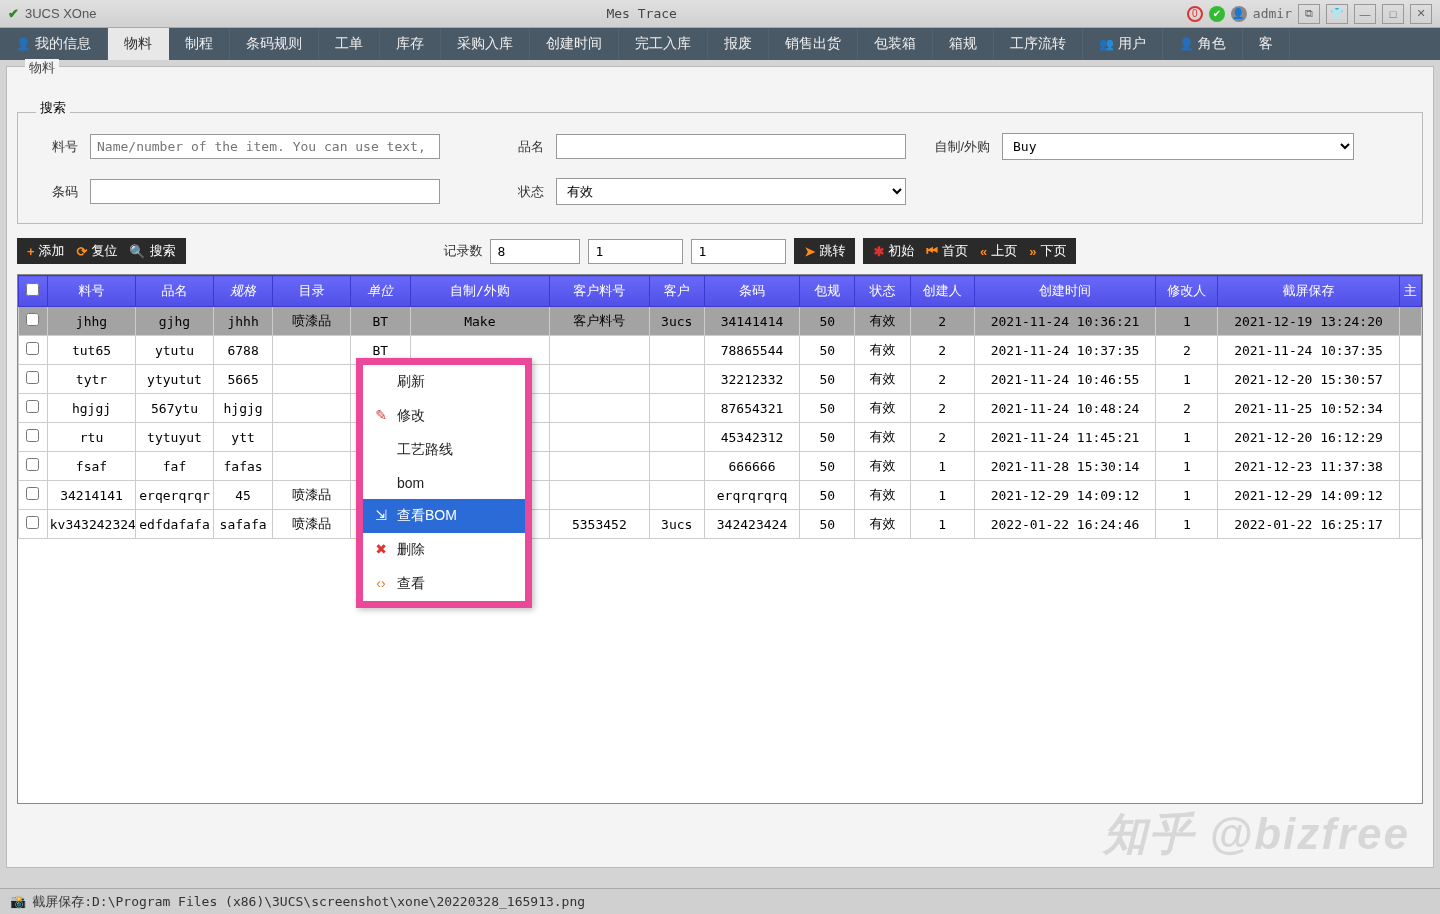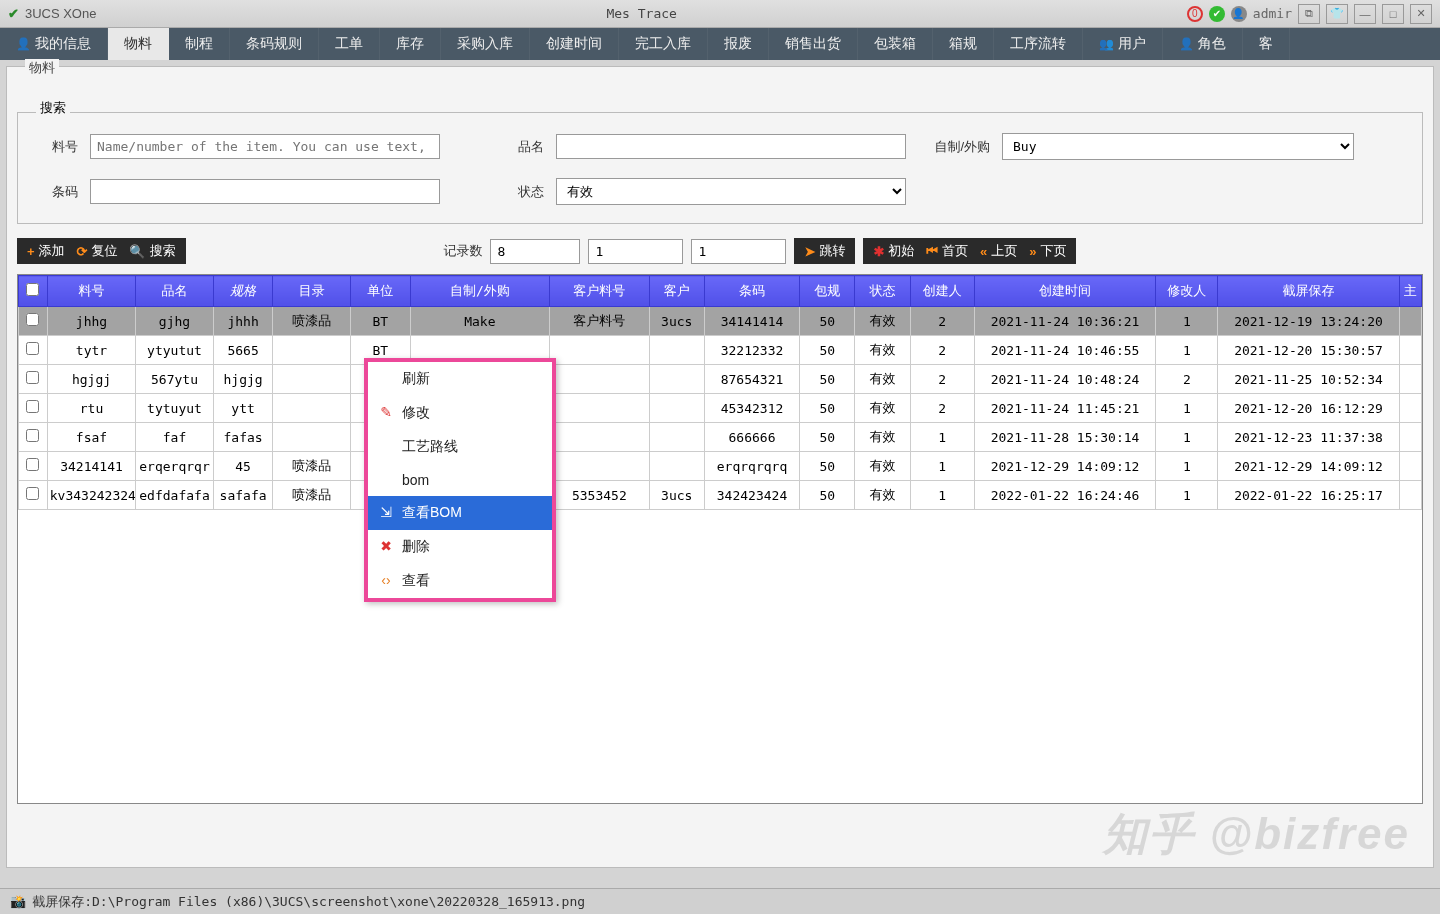--- a/index.html
+++ b/index.html
@@ -49,34 +49,34 @@
 .grid-wrap { margin-top: 10px; border: 1px solid #888; height: 530px; overflow: hidden; background: #fff; position: relative; }
 table.grid { width: 100%; border-collapse: collapse; table-layout: fixed; font-family: "SimSun", monospace; }
 .grid th { background: #5a5aff; background: linear-gradient(#6868f8,#5050e8); color: #fff; font-weight: normal; padding: 6px 2px; border: 1px solid #3a3ad0; font-size: 13px; overflow: hidden; white-space: nowrap; }
 .grid td { border: 1px solid #ccc; padding: 5px 2px; text-align: center; font-size: 13px; white-space: nowrap; overflow: hidden; }
 .grid tr.selected td { background: #a3a3a3; }
 .grid input[type=checkbox] { }
 .col-chk { width: 26px; }
 .col-s { width: 80px; }
 .col-xs { width: 54px; font-style: italic; }
 .col-m { width: 70px; }
-.col-unit { width: 54px; }
+.col-unit { width: 54px; font-style: italic; }
 .col-make { width: 126px; }
 .col-cust { width: 90px; }
 .col-custn { width: 50px; }
 .col-bar { width: 86px; }
 .col-pkg { width: 50px; }
 .col-stat { width: 50px; }
 .col-by { width: 58px; font-family: Liberation Mono, monospace; }
 .col-time { width: 164px; }
 .col-mby { width: 56px; }
 .col-mtime { width: 164px; }
 .col-last { width: 20px; }
 
-.context-menu { position: absolute; left: 364px; top: 358px; width: 192px; background: #fff; border: 4px solid #ec4899; box-shadow: 2px 2px 6px rgba(0,0,0,0.25); z-index: 50; }
+.context-menu { position: absolute; left: 356px; top: 358px; width: 176px; background: #fff; border: 7px solid #ec4899; box-shadow: 2px 2px 6px rgba(0,0,0,0.25); z-index: 50; }
 .cm-item { padding: 8px 12px 8px 34px; cursor: pointer; position: relative; color: #222; font-size: 14px; }
 .cm-item.hover { background: #2a6bd8; color: #fff; }
 .cm-icon { position: absolute; left: 10px; top: 8px; width: 16px; text-align: center; }
 .cm-icon.red { color: #d33; }
 .cm-icon.orange { color: #e67e22; }
 
 .statusbar { position: absolute; bottom: 0; left: 0; right: 0; height: 26px; background: #d0d0d0; border-top: 1px solid #aaa; display: flex; align-items: center; padding: 0 10px; font-family: monospace; font-size: 13px; color: #333; }
 .sb-icon { color: #d08000; margin-right: 6px; }
 
 .watermark { position: absolute; right: 30px; bottom: 50px; font-size: 44px; color: rgba(180,180,180,0.45); font-style: italic; font-weight: bold; letter-spacing: 2px; pointer-events: none; }
@@ -268,20 +268,39 @@
             <td>50</td>
             <td>有效</td>
             <td>2</td>
             <td>2021-11-24 10:36:21</td>
             <td>1</td>
             <td>2021-12-19 13:24:20</td>
             <td></td>
           </tr>
           <tr>
             <td><input type="checkbox" style=""></td>
+            <td>tut65</td>
+            <td>ytutu</td>
+            <td>6788</td>
+            <td></td>
+            <td>BT</td>
+            <td></td>
+            <td></td>
+            <td></td>
+            <td>78865544</td>
+            <td>50</td>
+            <td>有效</td>
+            <td>2</td>
+            <td>2021-11-24 10:37:35</td>
+            <td>2</td>
+            <td>2021-11-24 10:37:35</td>
+            <td></td>
+          </tr>
+          <tr>
+            <td><input type="checkbox" style=""></td>
             <td>tytr</td>
             <td>ytyutut</td>
             <td>5665</td>
             <td></td>
             <td>BT</td>
             <td></td>
             <td></td>
             <td></td>
             <td>32212332</td>
             <td>50</td>

